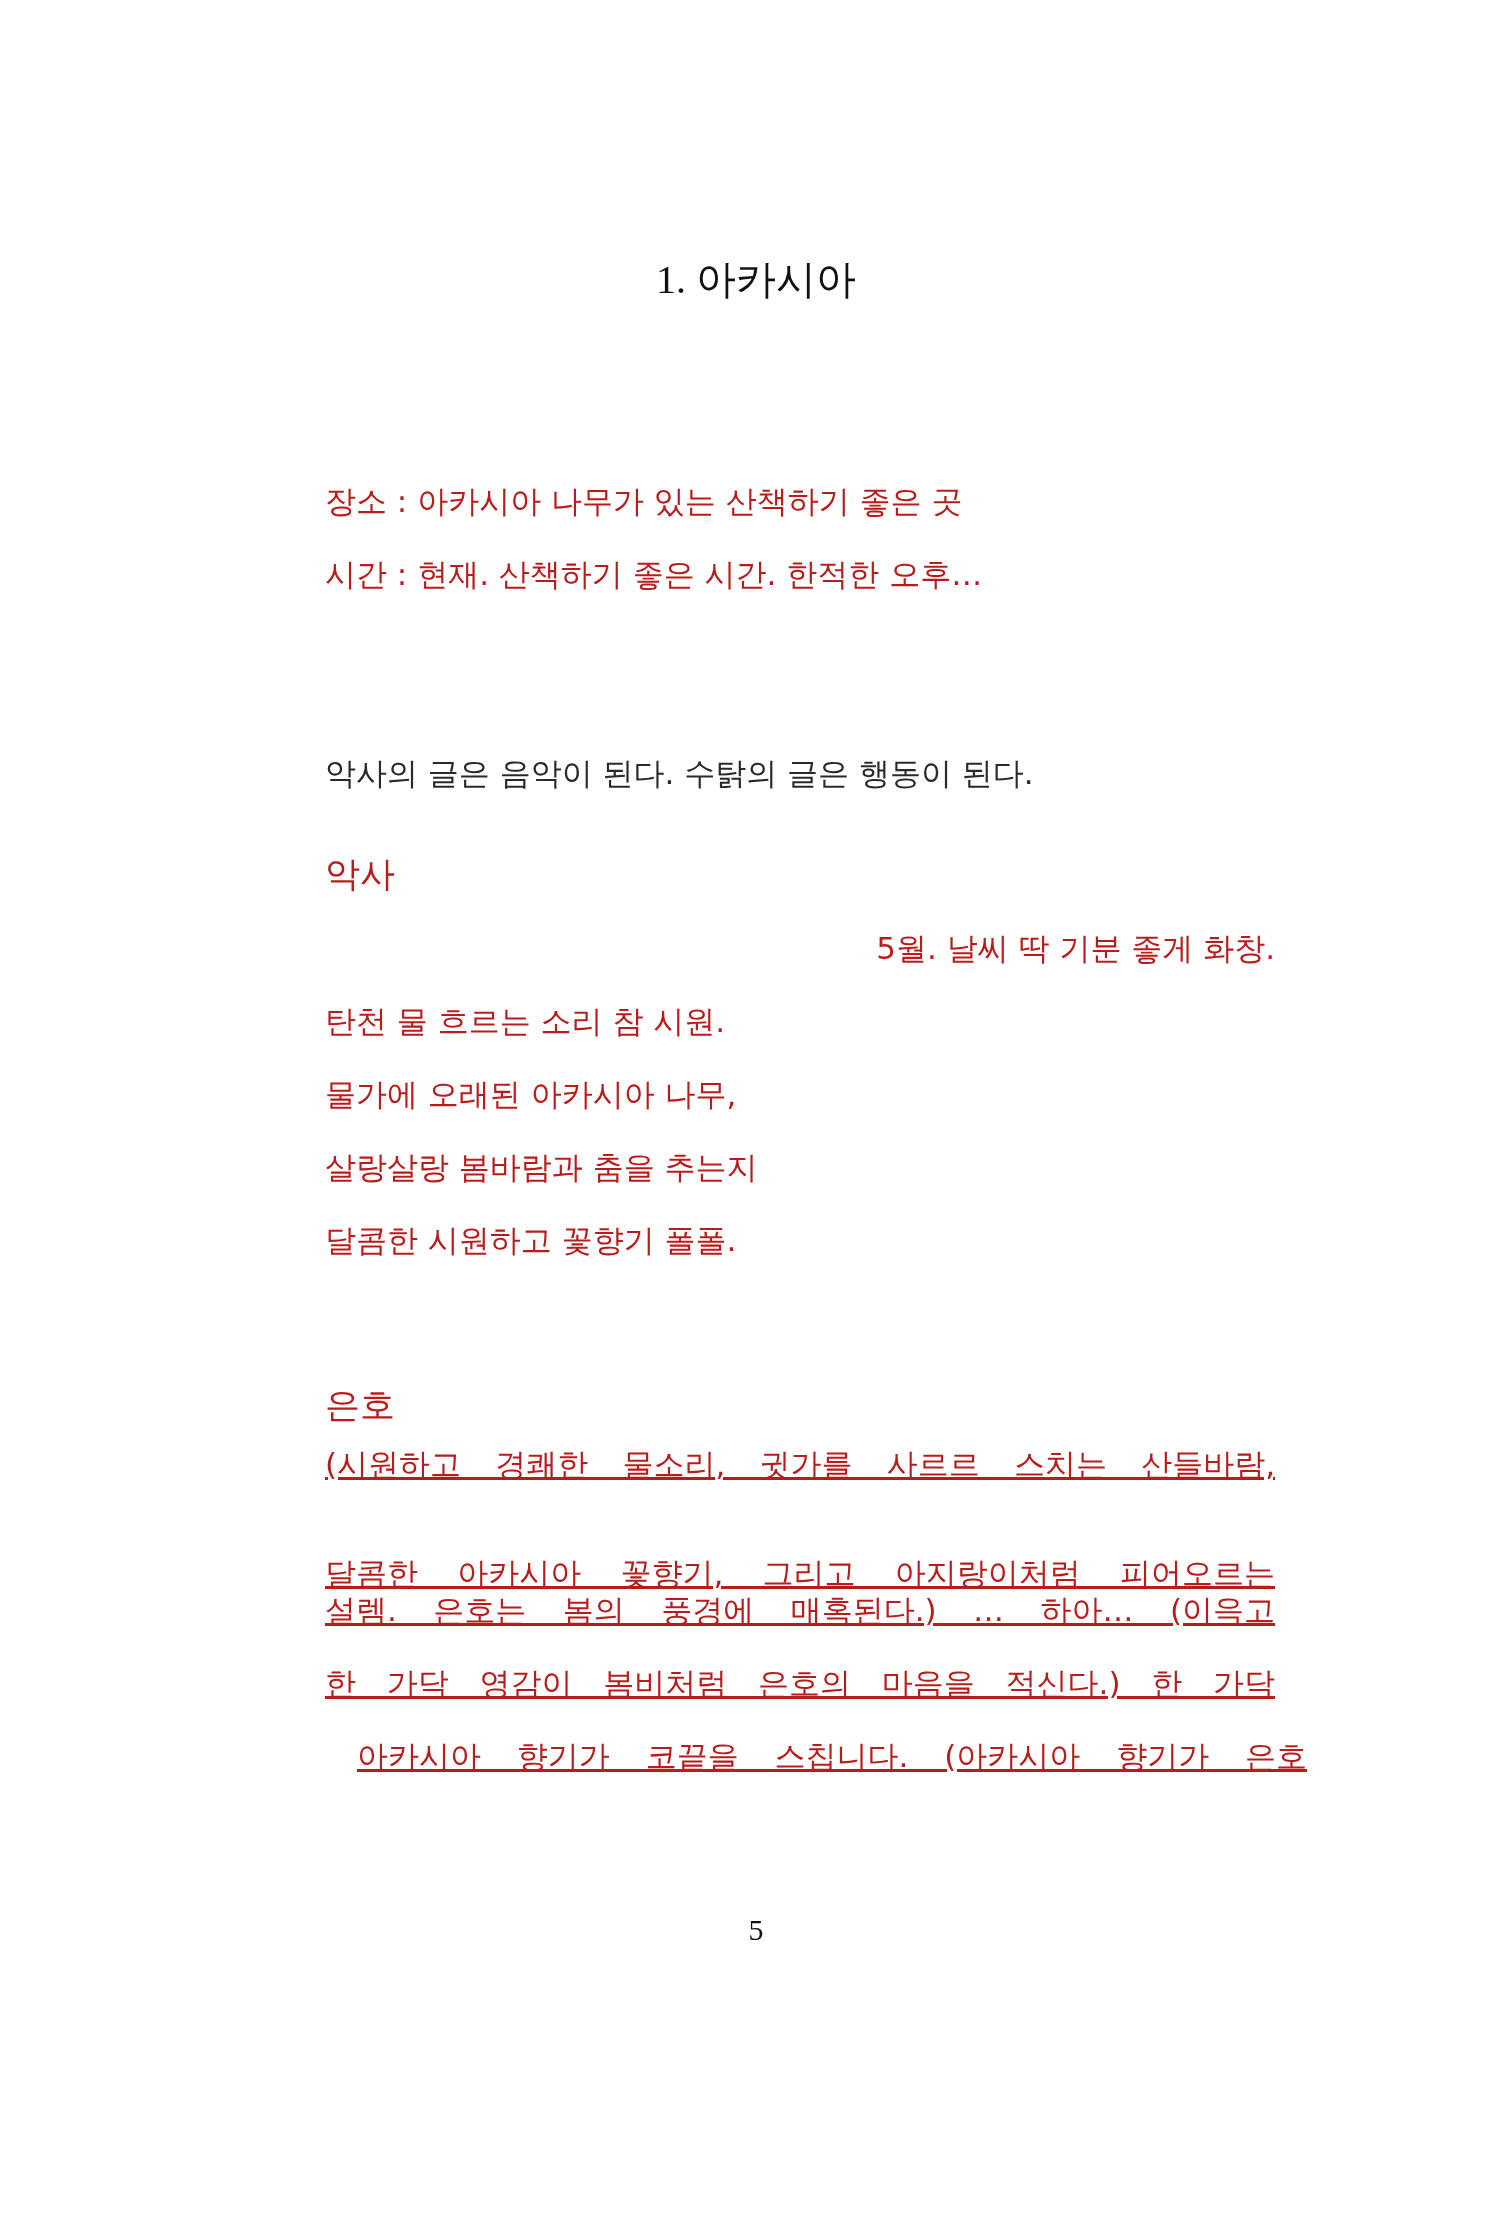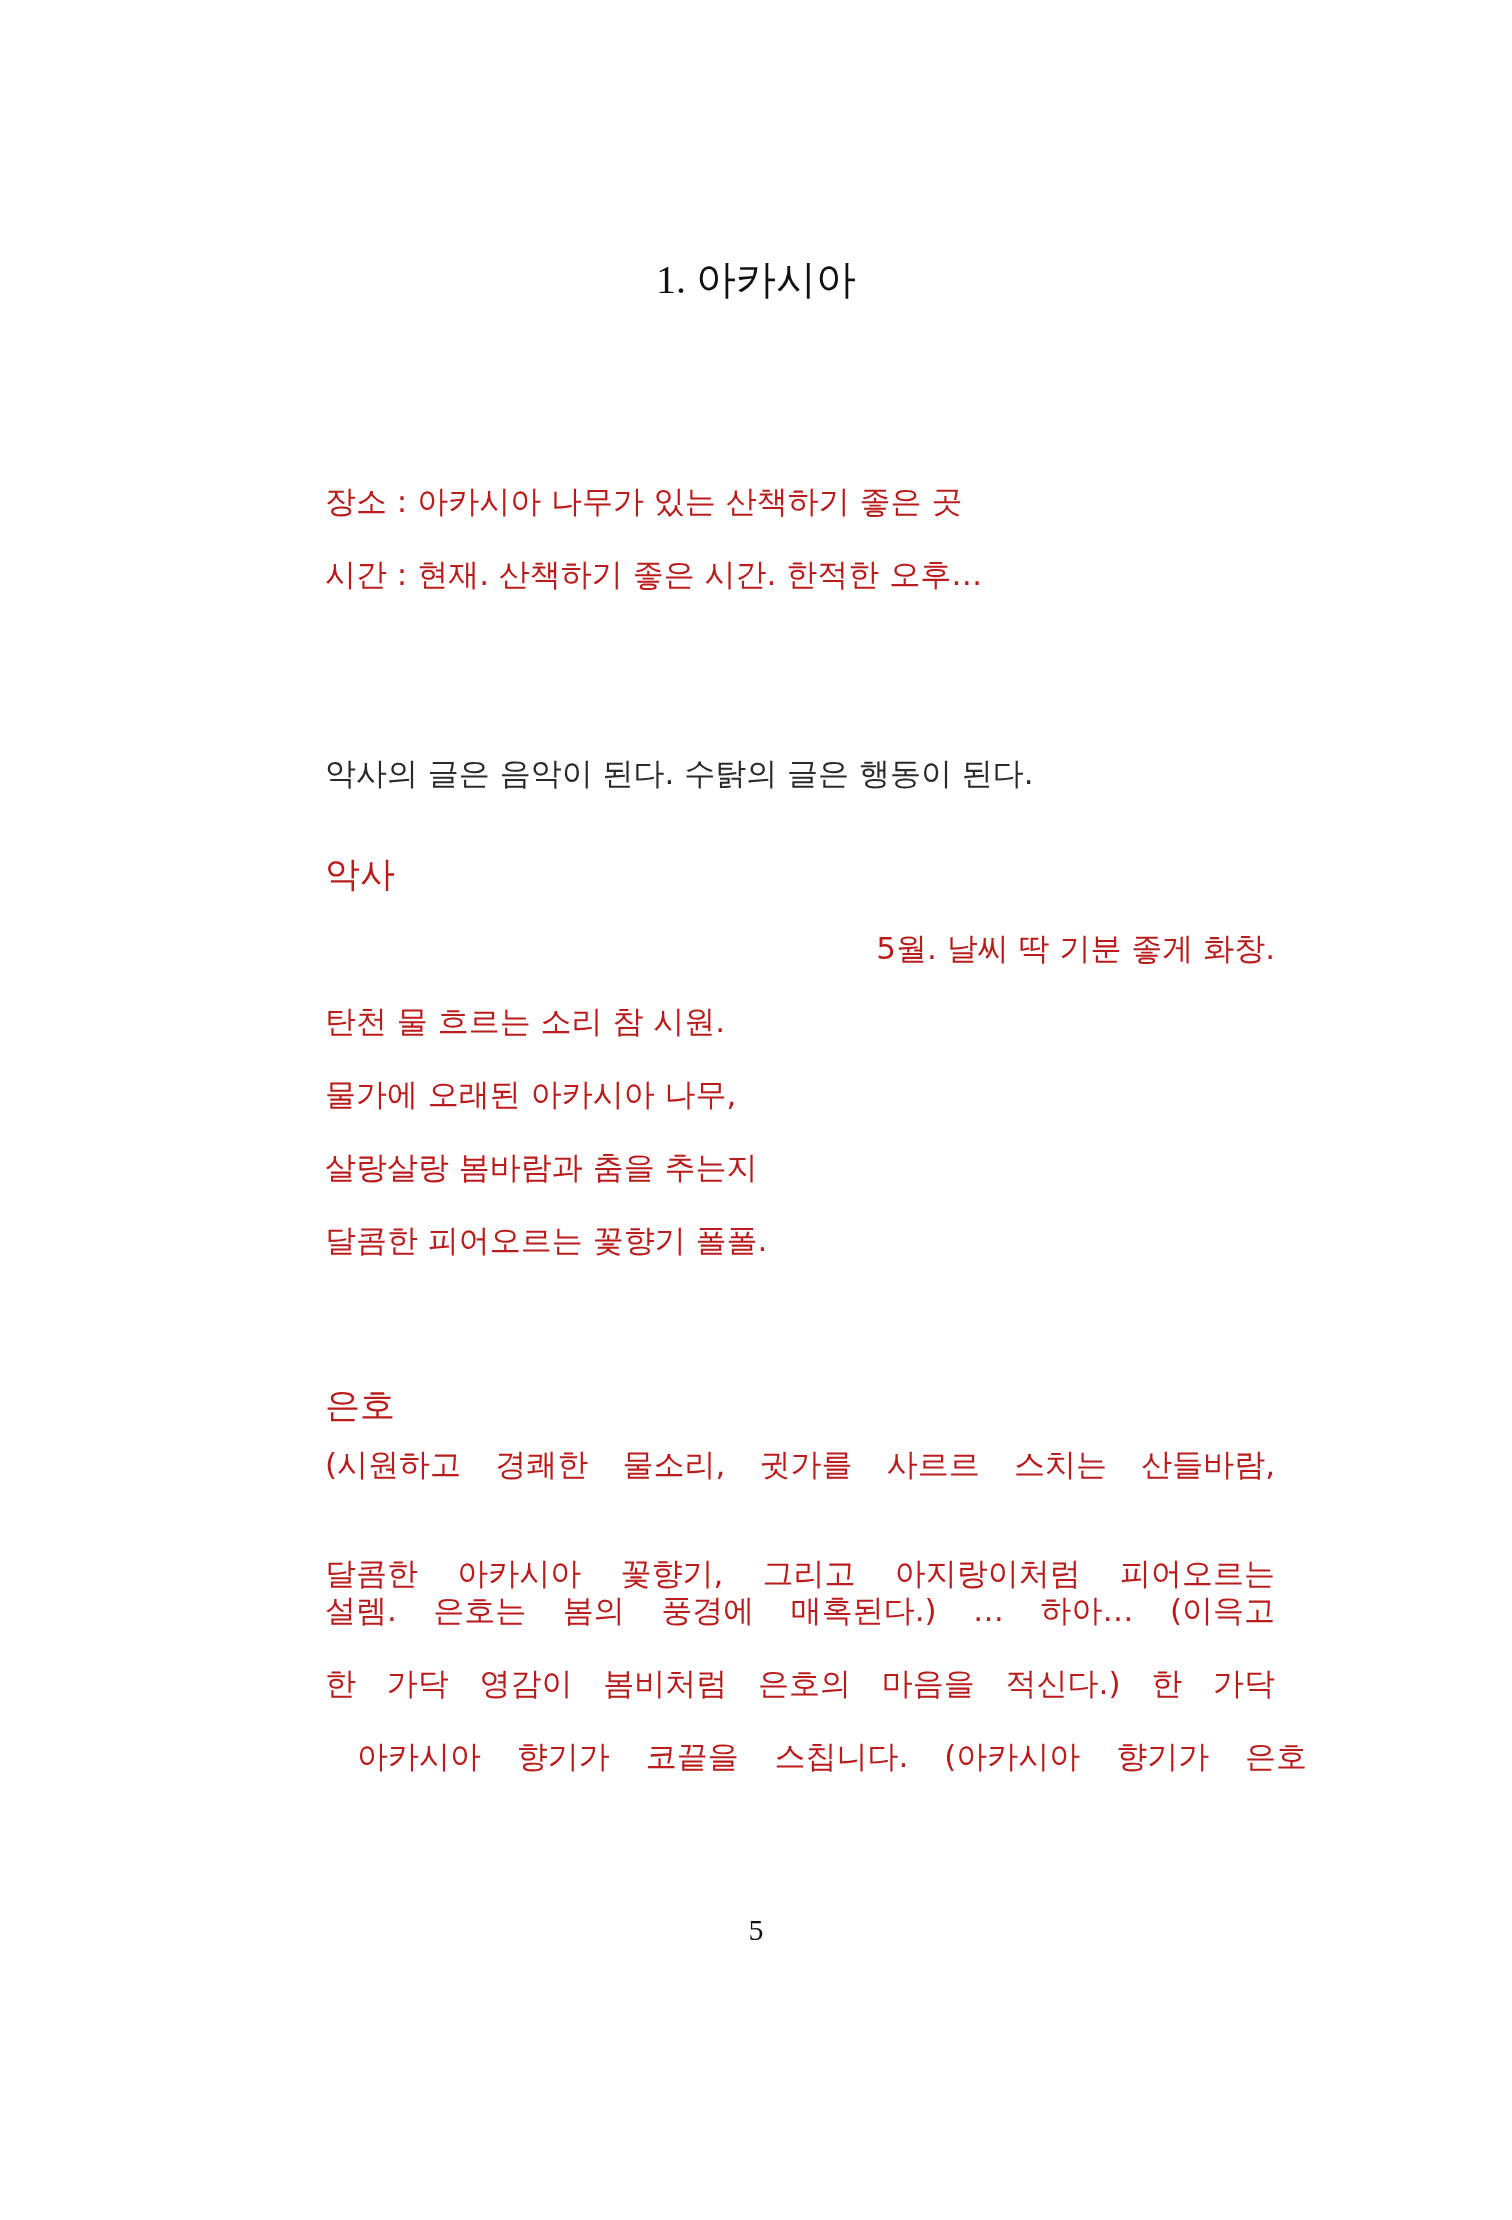--- a/index.html
+++ b/index.html
@@ -42,20 +42,21 @@
     font-family: "DejaVu Sans", "Liberation Sans", sans-serif;
     font-weight: normal;
     color: #b91c1c;
   }
   .line.justify {
     white-space: normal;
     text-align: justify;
     text-align-last: justify;
     overflow: hidden;
     height: 46px;
+    text-decoration: underline;
   }
   .speaker {
     font-size: 35px;
   }
   .light {
     color: #2a2a2a;
   }
   .page-number {
     position: absolute;
     top: 1908px;
@@ -78,21 +79,21 @@
   <div class="line" style="top:478px;">장소 : 아카시아 나무가 있는 산책하기 좋은 곳</div>
   <div class="line" style="top:551px;">시간 : 현재. 산책하기 좋은 시간. 한적한 오후…</div>
 
   <div class="line light" style="top:702px;margin-top:48px;">악사의 글은 음악이 된다. 수탉의 글은 행동이 된다.</div>
 
   <div class="line speaker" style="top:851px;">악사</div>
   <div class="line" style="top:925px;text-align:right;">5월. 날씨 딱 기분 좋게 화창.</div>
   <div class="line" style="top:998px;">탄천 물 흐르는 소리 참 시원.</div>
   <div class="line" style="top:1071px;">물가에 오래된 아카시아 나무,</div>
   <div class="line" style="top:1144px;">살랑살랑 봄바람과 춤을 추는지</div>
-  <div class="line" style="top:1217px;">달콤한 피어오르는 꽃향기 폴폴.</div>
+  <div class="line" style="top:1217px;">달콤한 시원하고 꽃향기 폴폴.</div>
 
   <div class="line speaker" style="top:1366px;margin-top:16px;">은호</div>
   <div class="line justify" style="top:1441px;">(시원하고 경쾌한 물소리, 귓가를 사르르 스치는 산들바람,</div>
   <div class="line justify" style="top:1514px;margin-top:36px;">달콤한 아카시아 꽃향기, 그리고 아지랑이처럼 피어오르는</div>
   <div class="line justify" style="top:1587px;">설렘. 은호는 봄의 풍경에 매혹된다.) … 하아… (이윽고</div>
   <div class="line justify" style="top:1660px;">한 가닥 영감이 봄비처럼 은호의 마음을 적신다.) 한 가닥</div>
   <div class="line justify" style="top:1733px;margin-left:32px;">아카시아 향기가 코끝을 스칩니다. (아카시아 향기가 은호</div>
 
   <div class="page-number">5</div>
 

